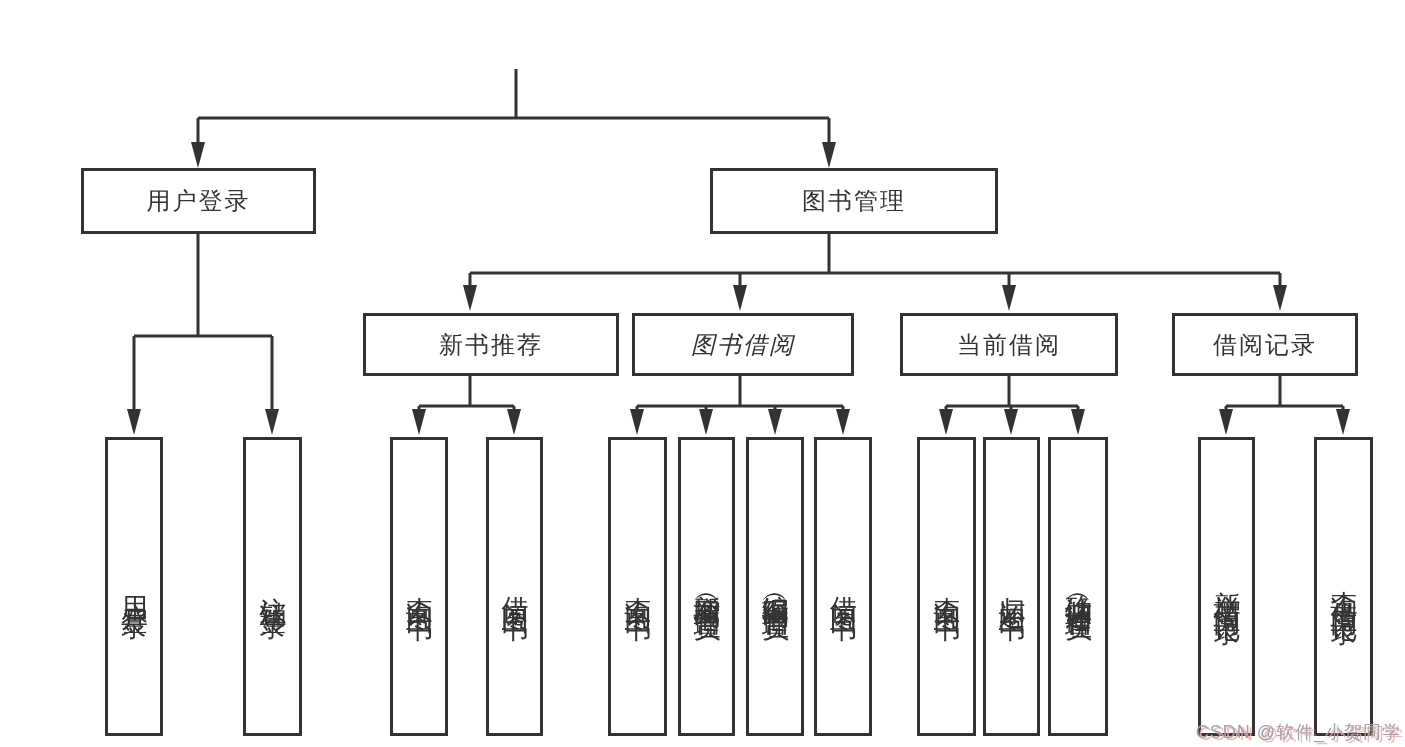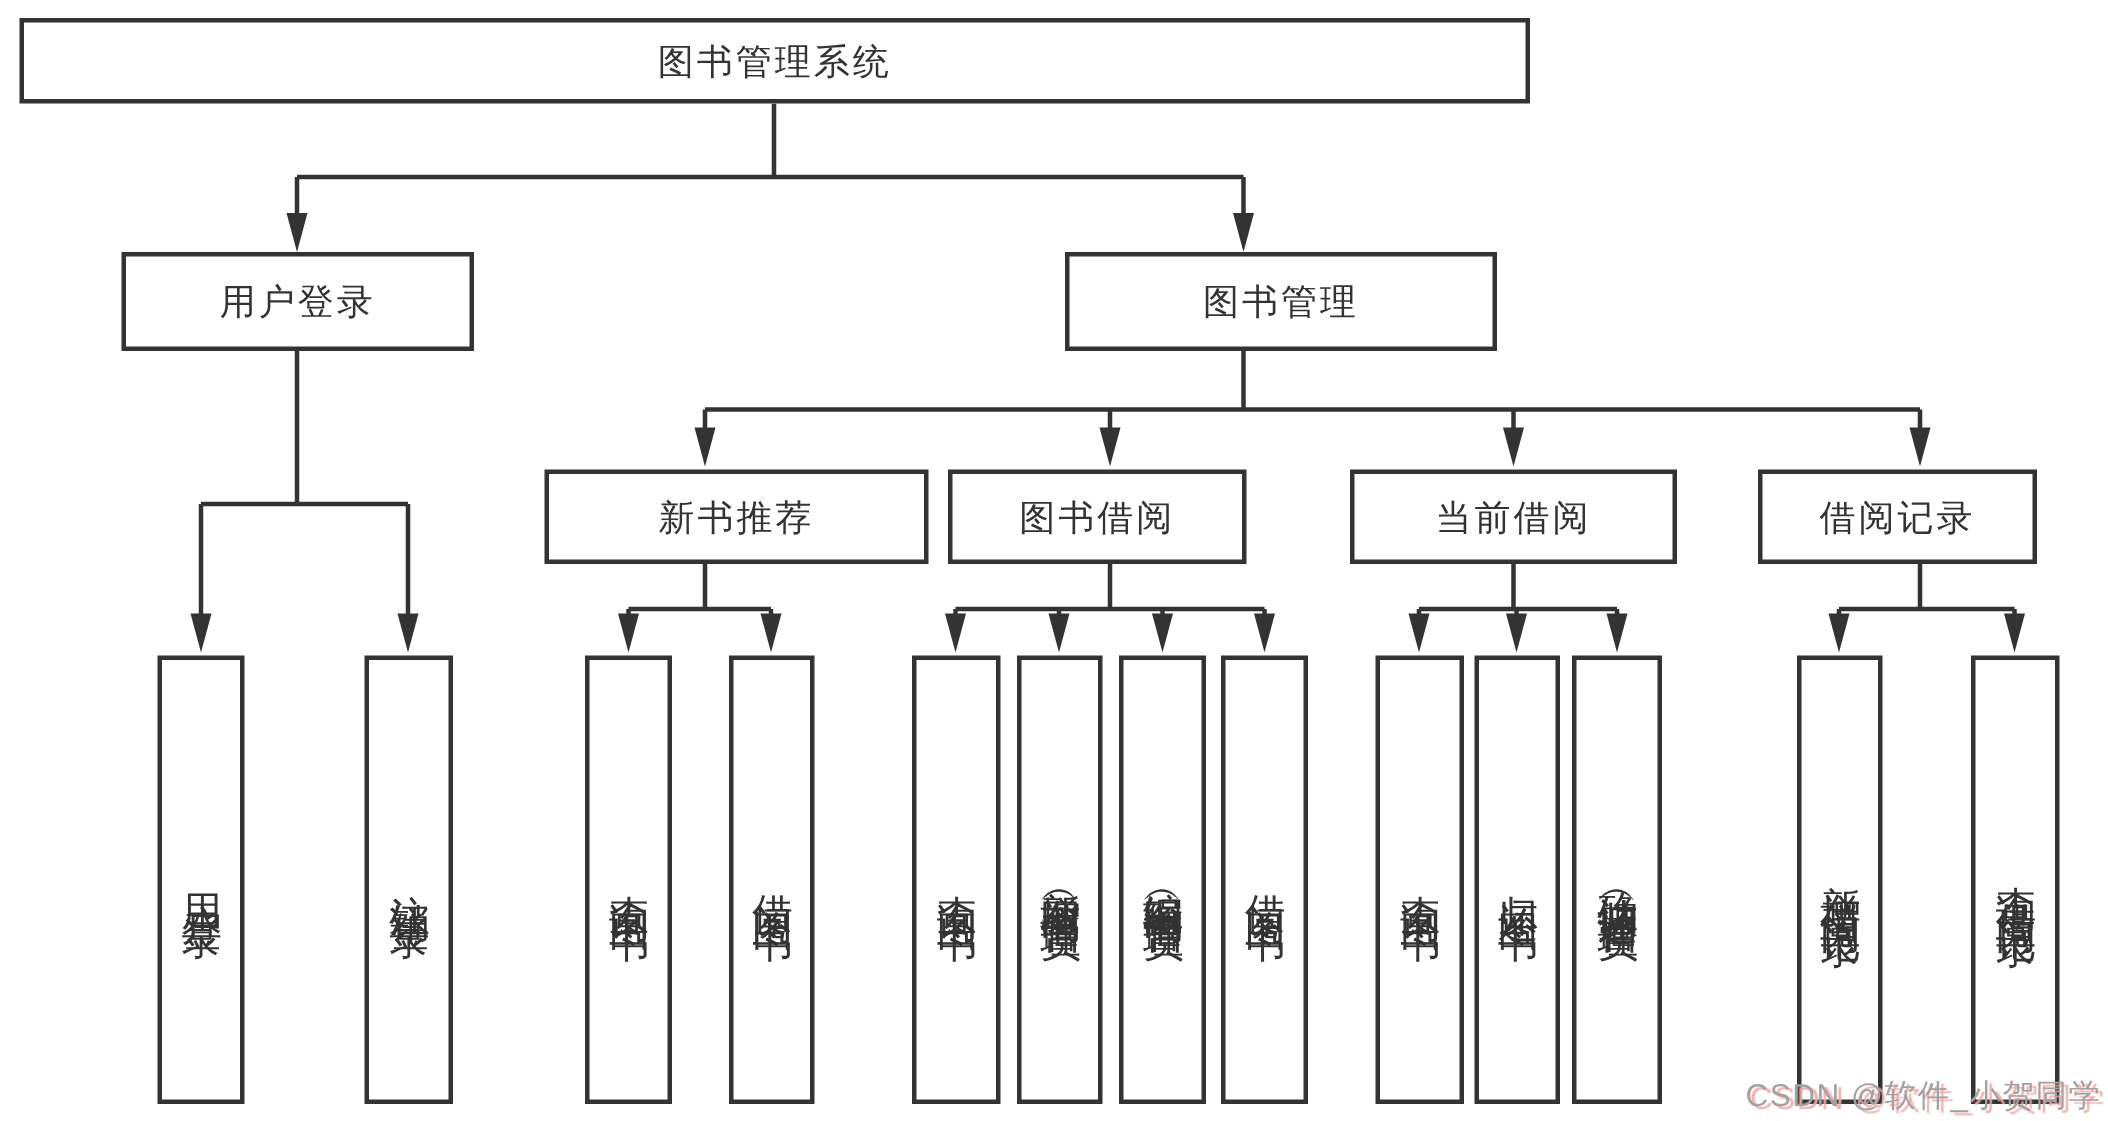--- a/index.html
+++ b/index.html
@@ -43,21 +43,21 @@
     letter-spacing: 6px;
     line-height: 1;
   }
   .node.v.tight {
     letter-spacing: 3px;
   }
   .watermark {
     position: absolute;
     right: 4px;
     bottom: 3px;
-    font-size: 21px;
+    font-size: 18px;
     color: #a2a2a2;
     letter-spacing: 1px;
     text-shadow: 3px 2px 1px #f0aaaa;
     white-space: nowrap;
     z-index: 10;
   }
 </style>
 </head>
 <body>
 
@@ -103,27 +103,26 @@
 
       <polygon points="939,409 953,409 946,435"></polygon>
       <polygon points="1004,409 1018,409 1011,435"></polygon>
       <polygon points="1071,409 1085,409 1078,435"></polygon>
 
       <polygon points="1219,409 1233,409 1226,435"></polygon>
       <polygon points="1336,409 1350,409 1343,435"></polygon>
     </g>
   </svg>
 
-  <div class="node h" style="left:13px; top:12px; width:1007px; height:57px;">图书管理系统</div>
 
   <div class="node h" style="left:81px; top:168px; width:235px; height:66px;">用户登录</div>
   <div class="node h" style="left:710px; top:168px; width:288px; height:66px;">图书管理</div>
 
   <div class="node h" style="left:363px; top:313px; width:256px; height:63px;">新书推荐</div>
-  <div class="node h" style="left:632px; top:313px; width:199px; height:63px;">图书借阅</div>
+  <div class="node h" style="left:632px; top:313px; width:222px; height:63px;font-style:italic;">图书借阅</div>
   <div class="node h" style="left:900px; top:313px; width:218px; height:63px;">当前借阅</div>
   <div class="node h" style="left:1172px; top:313px; width:186px; height:63px;">借阅记录</div>
 
   <div class="node v" style="left:105px; top:437px; width:58px; height:299px;">用户登录</div>
   <div class="node v" style="left:243px; top:437px; width:59px; height:299px;">注销登录</div>
 
   <div class="node v" style="left:390px; top:437px; width:58px; height:299px;">查询图书</div>
   <div class="node v" style="left:486px; top:437px; width:57px; height:299px;">借阅图书</div>
 
   <div class="node v" style="left:608px; top:437px; width:59px; height:299px;">查询图书</div>

